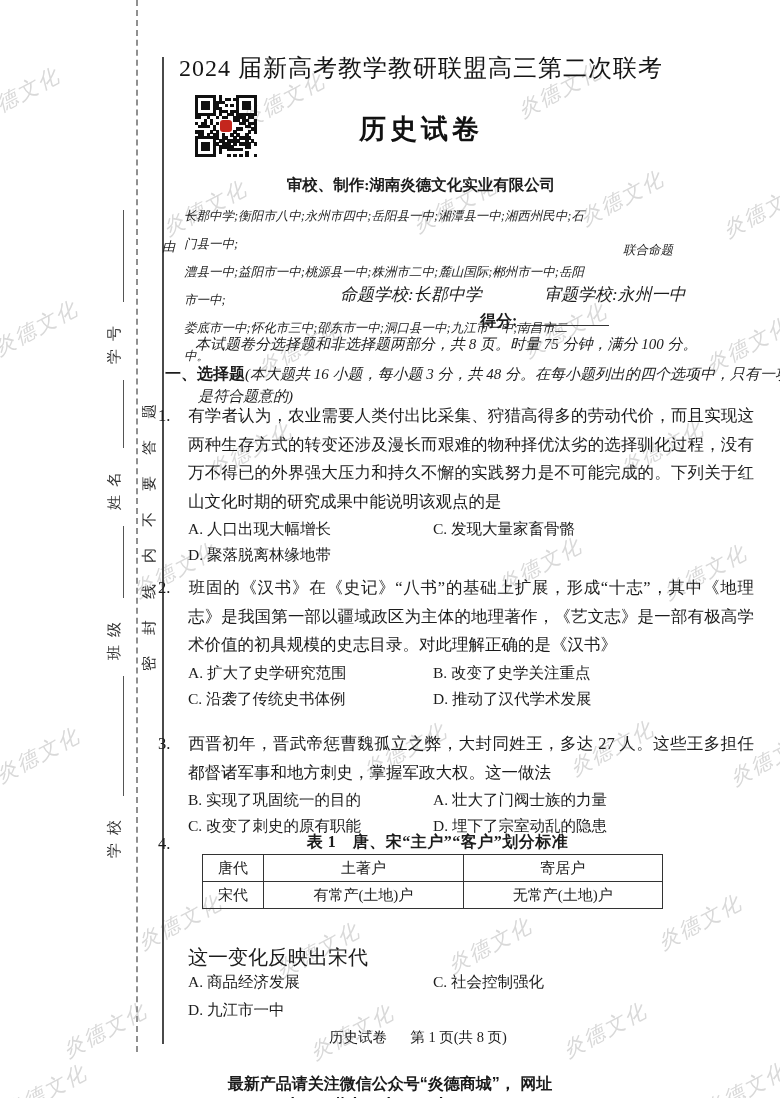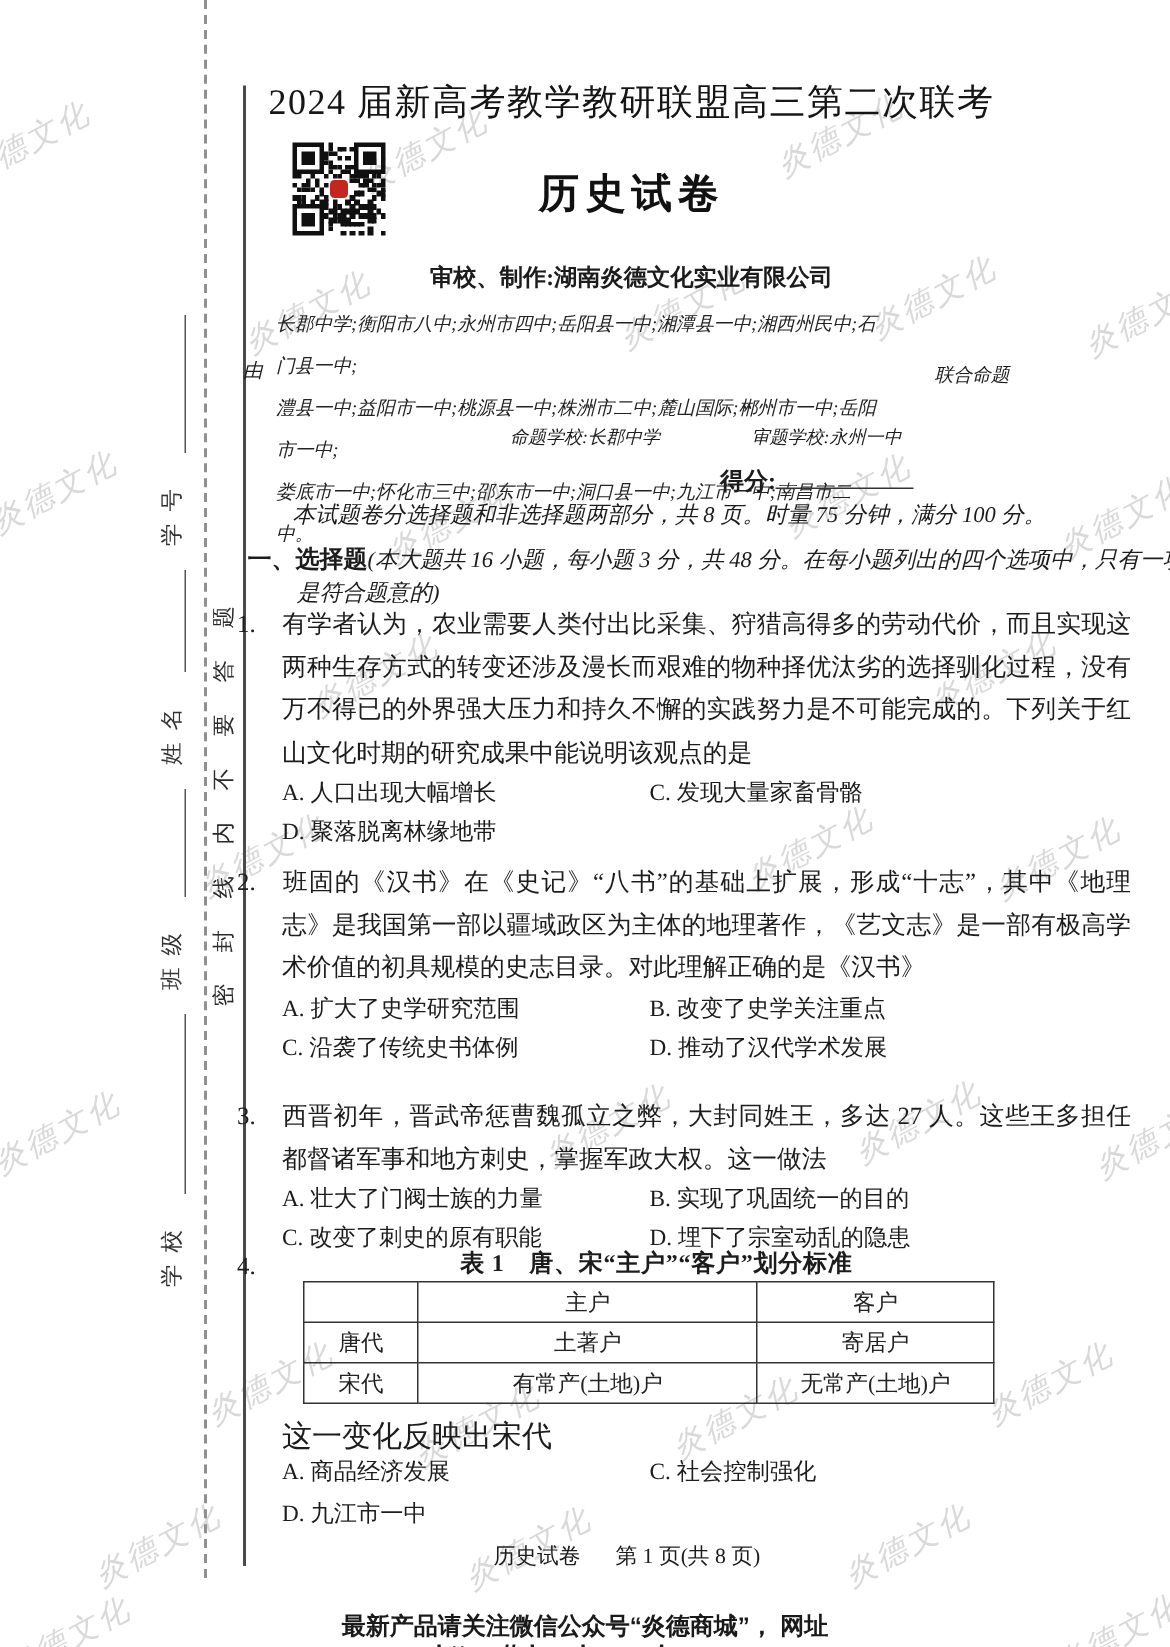--- a/index.html
+++ b/index.html
@@ -27,21 +27,21 @@
   .h-title{position:absolute;left:0;top:52px;width:512px;text-align:center;
            font-size:24px;letter-spacing:1px;color:#151515;}
   .h-paper{position:absolute;left:0;top:111px;width:512px;text-align:center;
            font-size:27px;font-weight:bold;letter-spacing:4px;color:#111;}
   .h-producer{position:absolute;left:0;top:175px;width:512px;text-align:center;
               font-size:15.5px;font-weight:bold;}
   .comm-lead{position:absolute;left:-3px;top:238px;font-size:13px;font-style:italic;}
   .comm-lines{position:absolute;left:19px;top:202px;width:402px;font-size:12.5px;
               font-style:italic;line-height:28px;color:#222;}
   .comm-tail{position:absolute;left:458px;top:242px;font-size:12.5px;font-style:italic;}
-  .comm-setters{position:absolute;left:175px;top:283px;font-size:12px;font-style:italic;}
+  .comm-setters{position:absolute;left:175px;top:283px;font-size:17px;font-style:italic;}
   .comm-setters span{margin-right:58px;}
   .score{position:absolute;left:315px;top:310px;font-size:16px;font-weight:bold;}
   .score-line{display:inline-block;width:92px;height:15px;border-bottom:1.3px solid #333;}
   .intro{position:absolute;left:0;top:333px;width:590px;font-size:15px;font-style:italic;
          text-indent:2em;line-height:22px;}
   .sect{position:absolute;left:0;top:363px;width:592px;line-height:21.5px;font-size:15px;
         padding-left:33px;text-indent:-33px;text-align:justify;}
   .sect .bold{font-style:normal;font-weight:bold;font-size:16px;}
   .sect .kai{font-style:italic;}
   .q{position:absolute;left:-7px;width:596px;}
@@ -300,36 +300,31 @@
         <span>A. 扩大了史学研究范围</span>
         <span>B. 改变了史学关注重点</span>
         <span>C. 沿袭了传统史书体例</span>
         <span>D. 推动了汉代学术发展</span>
       </div>
     </div>
 
     <div class="q q3">
       <div class="q-stem"><span class="q-num">3.</span><span>西晋初年，晋武帝惩曹魏孤立之弊，大封同姓王，多达 27 人。这些王多担任都督诸军事和地方刺史，掌握军政大权。这一做法</span></div>
       <div class="q-opts">
+        <span>B. 实现了巩固统一的目的</span>
         <span>A. 壮大了门阀士族的力量</span>
-        <span>B. 实现了巩固统一的目的</span>
         <span>C. 改变了刺史的原有职能</span>
         <span>D. 埋下了宗室动乱的隐患</span>
       </div>
     </div>
 
     <div class="q4-num">4.</div>
     <div class="tbl-title">表 1　唐、宋“主户”“客户”划分标准</div>
     <table class="htable">
       <tbody>
-          <tr>
-        <td class="c0"></td>
-        <td class="c1">主户</td>
-        <td class="c2">客户</td>
-      </tr>
       <tr>
         <td>唐代</td>
         <td>土著户</td>
         <td>寄居户</td>
       </tr>
       <tr>
         <td>宋代</td>
         <td>有常产(土地)户</td>
         <td>无常产(土地)户</td>
       </tr>

